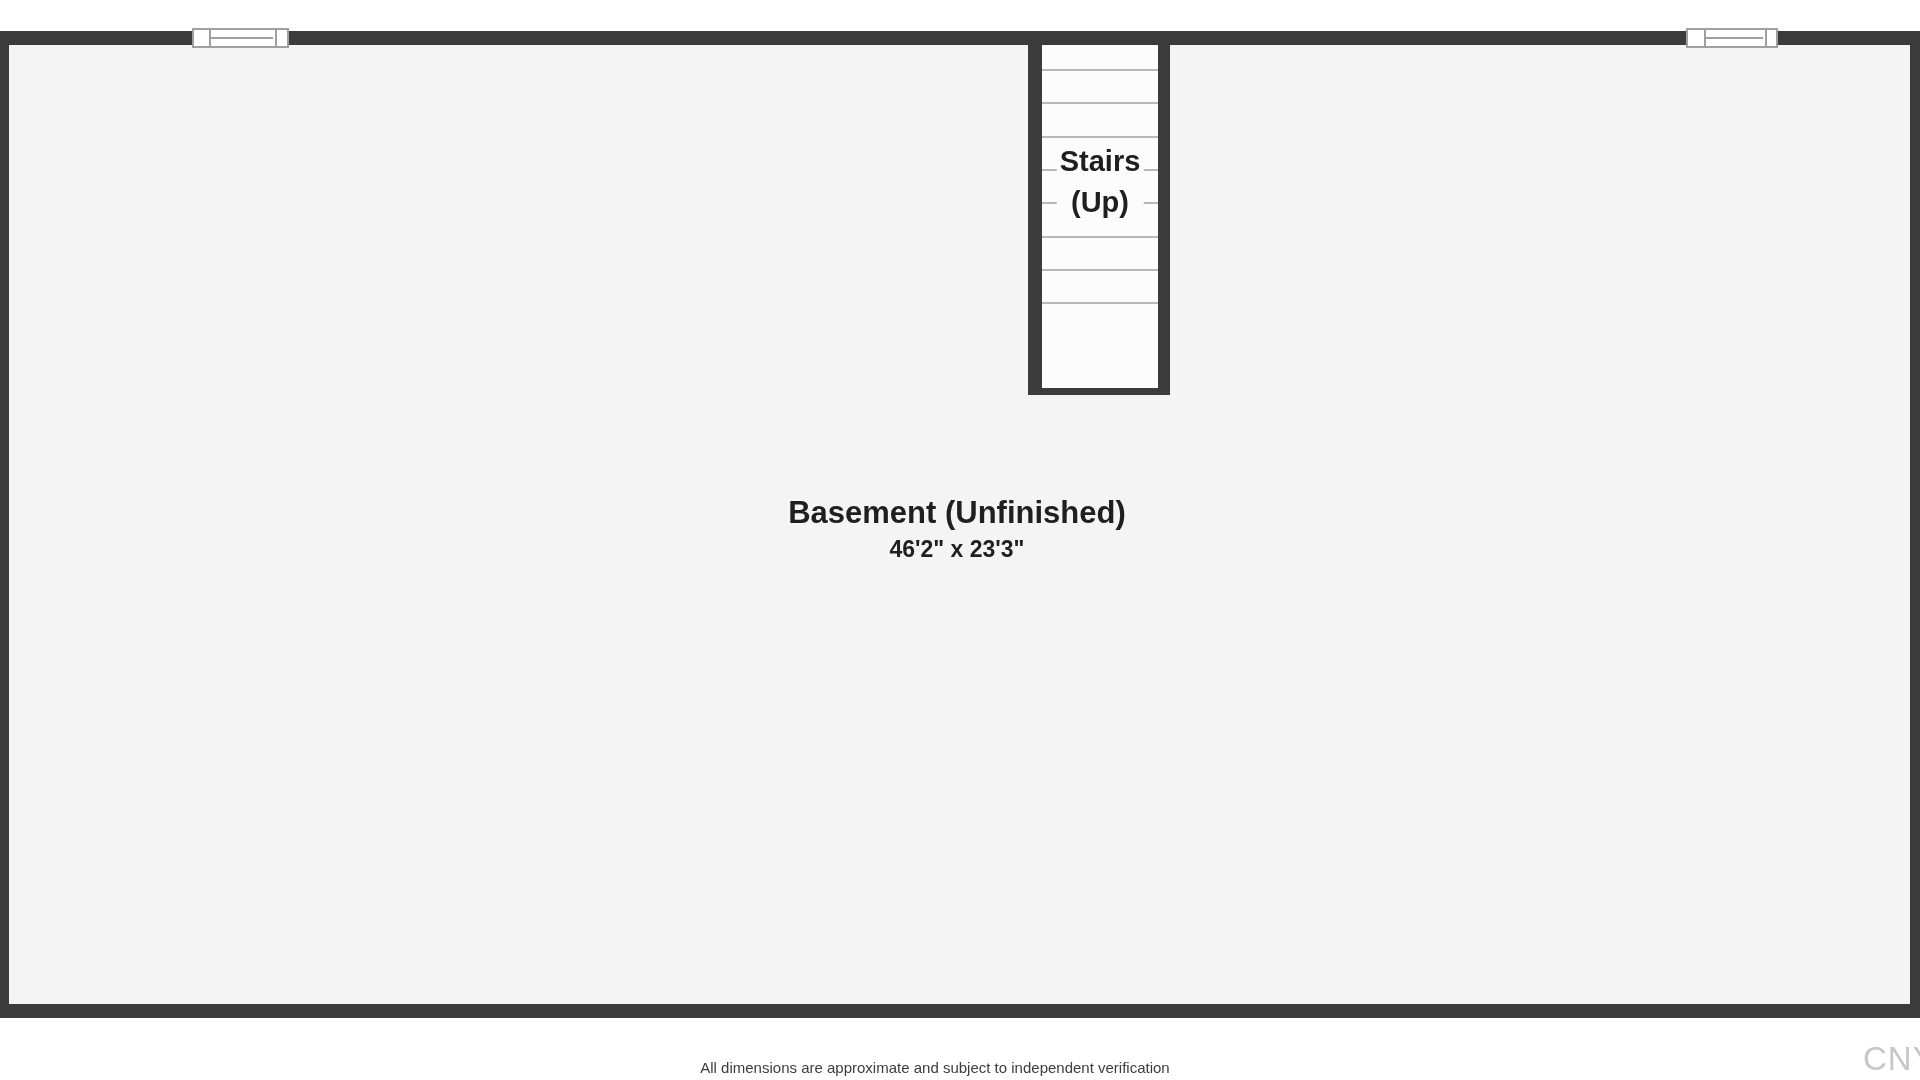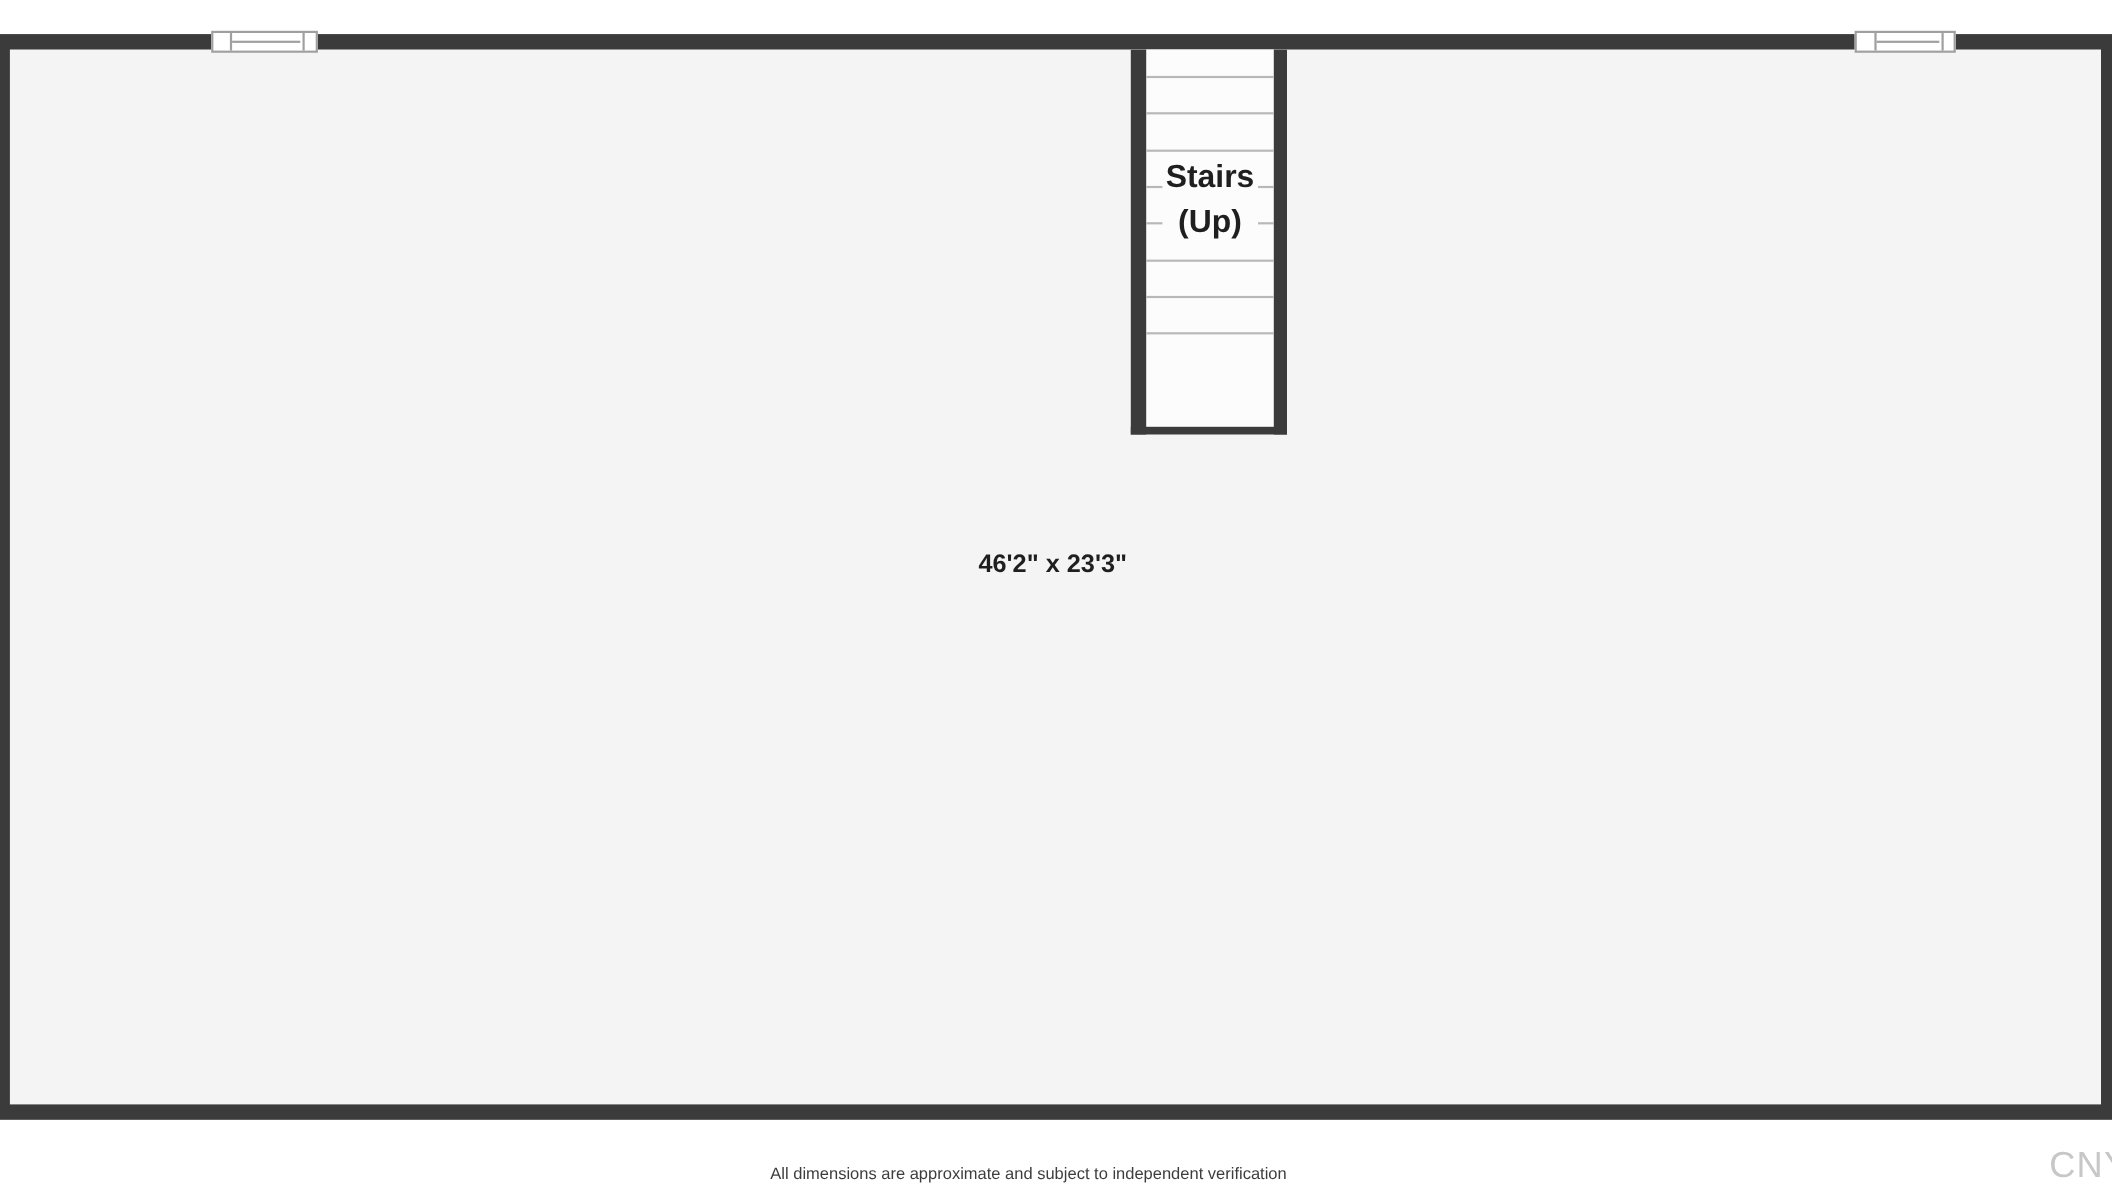--- a/index.html
+++ b/index.html
@@ -164,19 +164,20 @@
         <div class="tread" style="top: 223.8px;"></div>
         <div class="tread" style="top: 257.1px;"></div>
       </div>
     <div class="stairs-label">
       <div>Stairs</div>
       <div>(Up)</div>
     </div>
   </div>
 
   <div class="room-title">
+    <div class="name">Basement (Unfinished)</div>
     <div class="dims">46'2" x 23'3"</div>
   </div>
 
   <div class="disclaimer">All dimensions are approximate and subject to independent verification</div>
   <div class="watermark">CNY</div>
 
 </div>
 
 </body></html>

